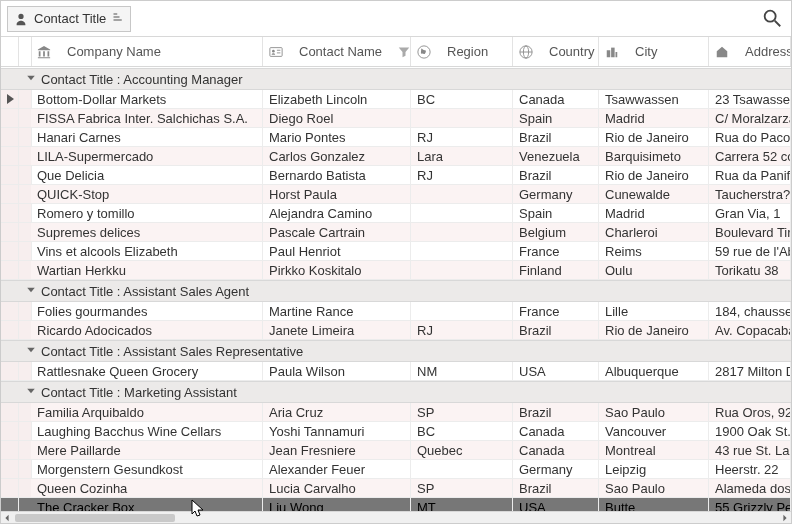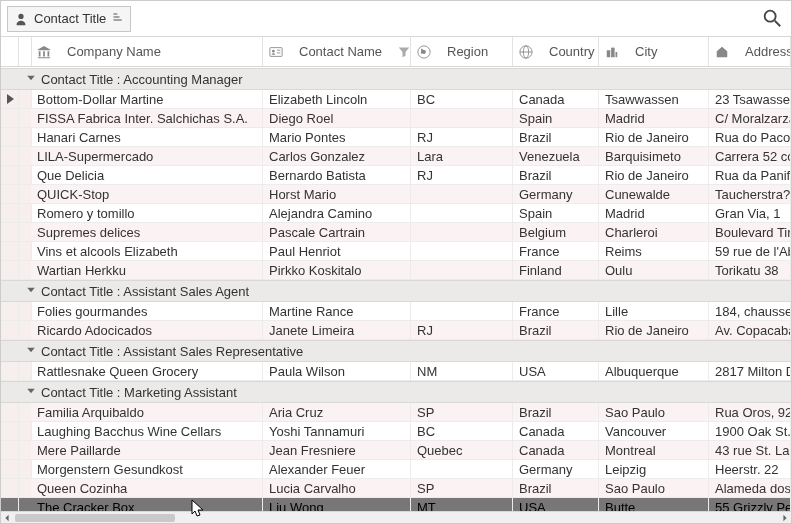--- a/index.html
+++ b/index.html
@@ -235,21 +235,21 @@
           <path d="M3 5l5 6 5-6z"></path>
         </svg>
     </span>
     <span>Contact Title : Accounting Manager</span>
     </div>
     <div class="data-row">
       <div class="c0">
         <span class="row-marker"></span>
       </div>
       <div class="c1"></div>
-      <div class="c2">Bottom-Dollar Martine</div>
+      <div class="c2">Bottom-Dollar Markets</div>
       <div class="c3">Elizabeth Lincoln</div>
       <div class="c4">BC</div>
       <div class="c5">Canada</div>
       <div class="c6">Tsawwassen</div>
       <div class="c7">23 Tsawassen Bl</div>
     </div>
     <div class="data-row alt">
       <div class="c0"></div>
       <div class="c1"></div>
       <div class="c2">FISSA Fabrica Inter. Salchichas S.A.</div>
@@ -286,21 +286,21 @@
       <div class="c3">Bernardo Batista</div>
       <div class="c4">RJ</div>
       <div class="c5">Brazil</div>
       <div class="c6">Rio de Janeiro</div>
       <div class="c7">Rua da Panificac</div>
     </div>
     <div class="data-row alt">
       <div class="c0"></div>
       <div class="c1"></div>
       <div class="c2">QUICK-Stop</div>
-      <div class="c3">Horst Mario</div>
+      <div class="c3">Horst Paula</div>
       <div class="c4"></div>
       <div class="c5">Germany</div>
       <div class="c6">Cunewalde</div>
       <div class="c7">Taucherstra?e 1</div>
     </div>
     <div class="data-row">
       <div class="c0"></div>
       <div class="c1"></div>
       <div class="c2">Romero y tomillo</div>
       <div class="c3">Alejandra Camino</div>

